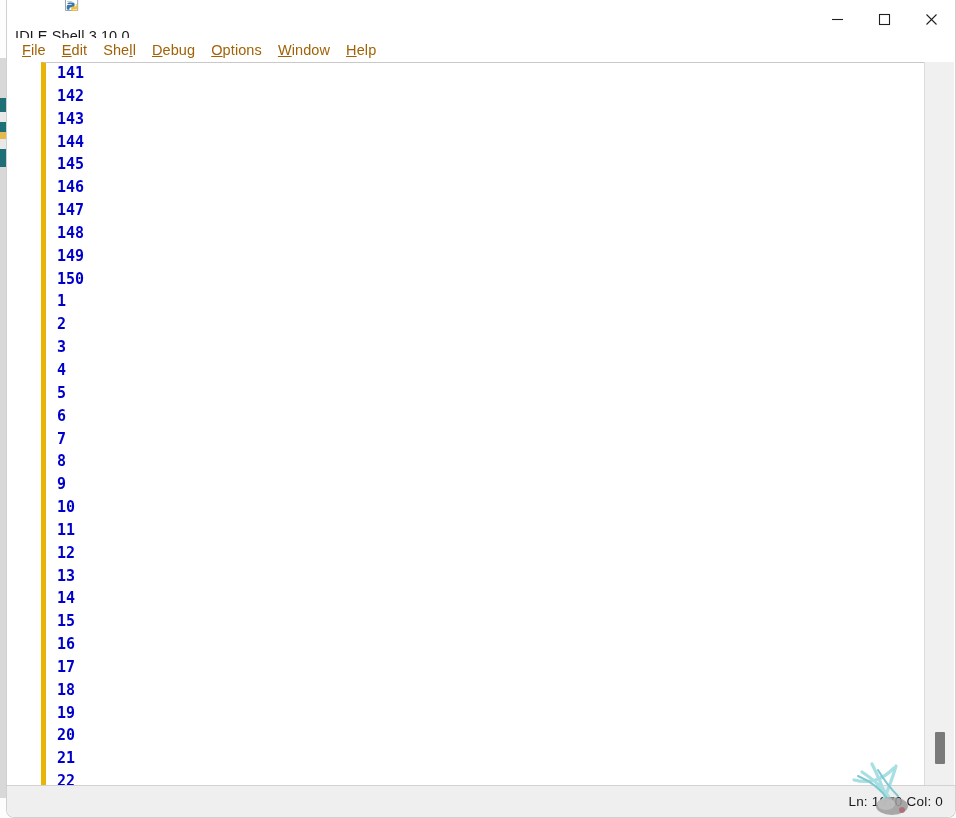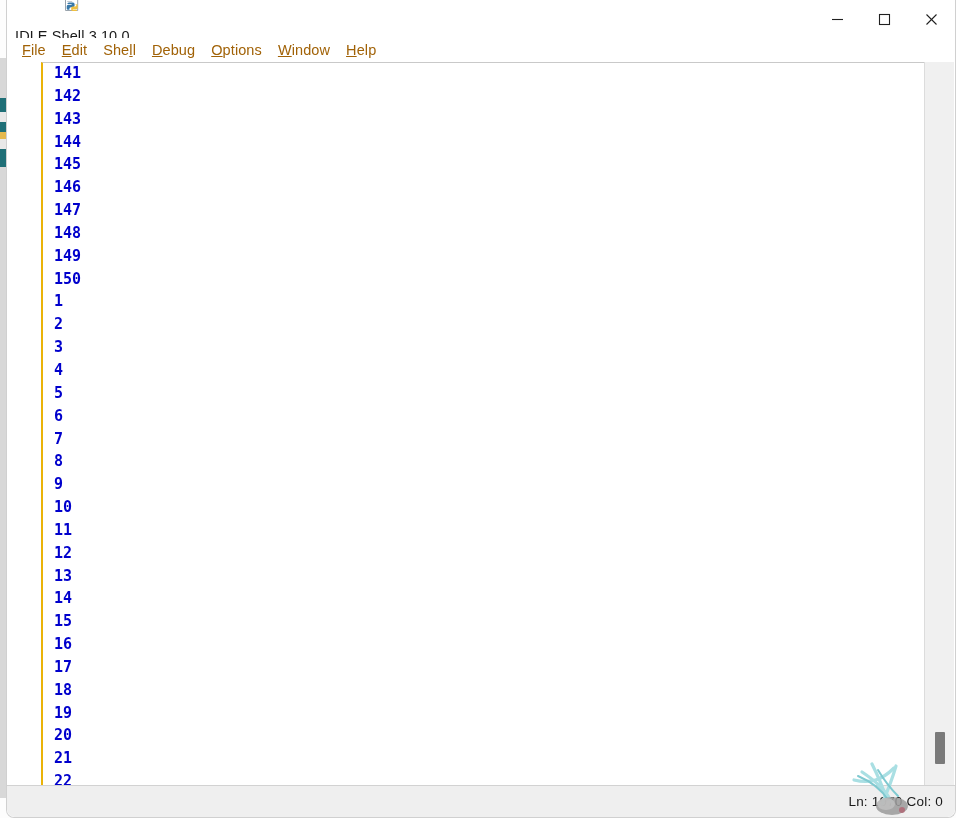--- a/index.html
+++ b/index.html
@@ -123,21 +123,21 @@
   .menu-item u { text-decoration: underline; text-underline-offset: 1px; }
 
   
   #shell-area {
     position: absolute;
     left: 34px;
     top: 62px;
     right: 31px;
     bottom: 32px;
     background: #ffffff;
-    border-left: 2px solid #eab308;
+    border-left: 5px solid #eab308;
     border-top: 1px solid #c9c9c9;
     overflow: hidden;
     box-sizing: border-box;
   }
   #shell-text {
     position: absolute;
     left: 11px;
     top: -16px;
     font-family: "DejaVu Sans Mono", "Liberation Mono", monospace;
     font-size: 15px;

